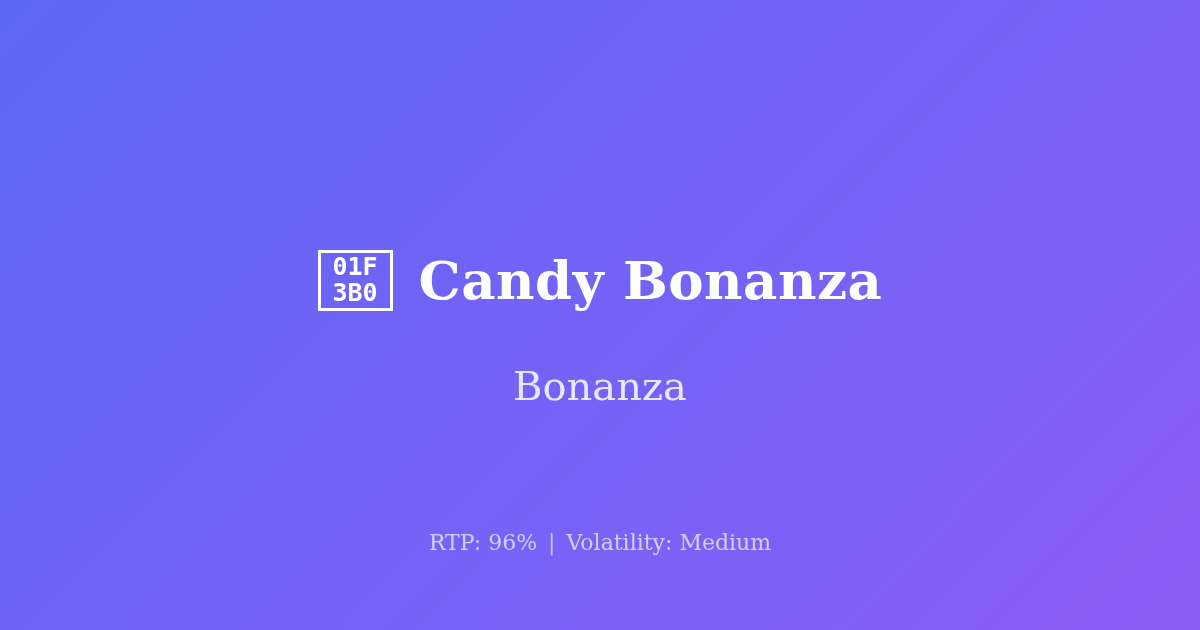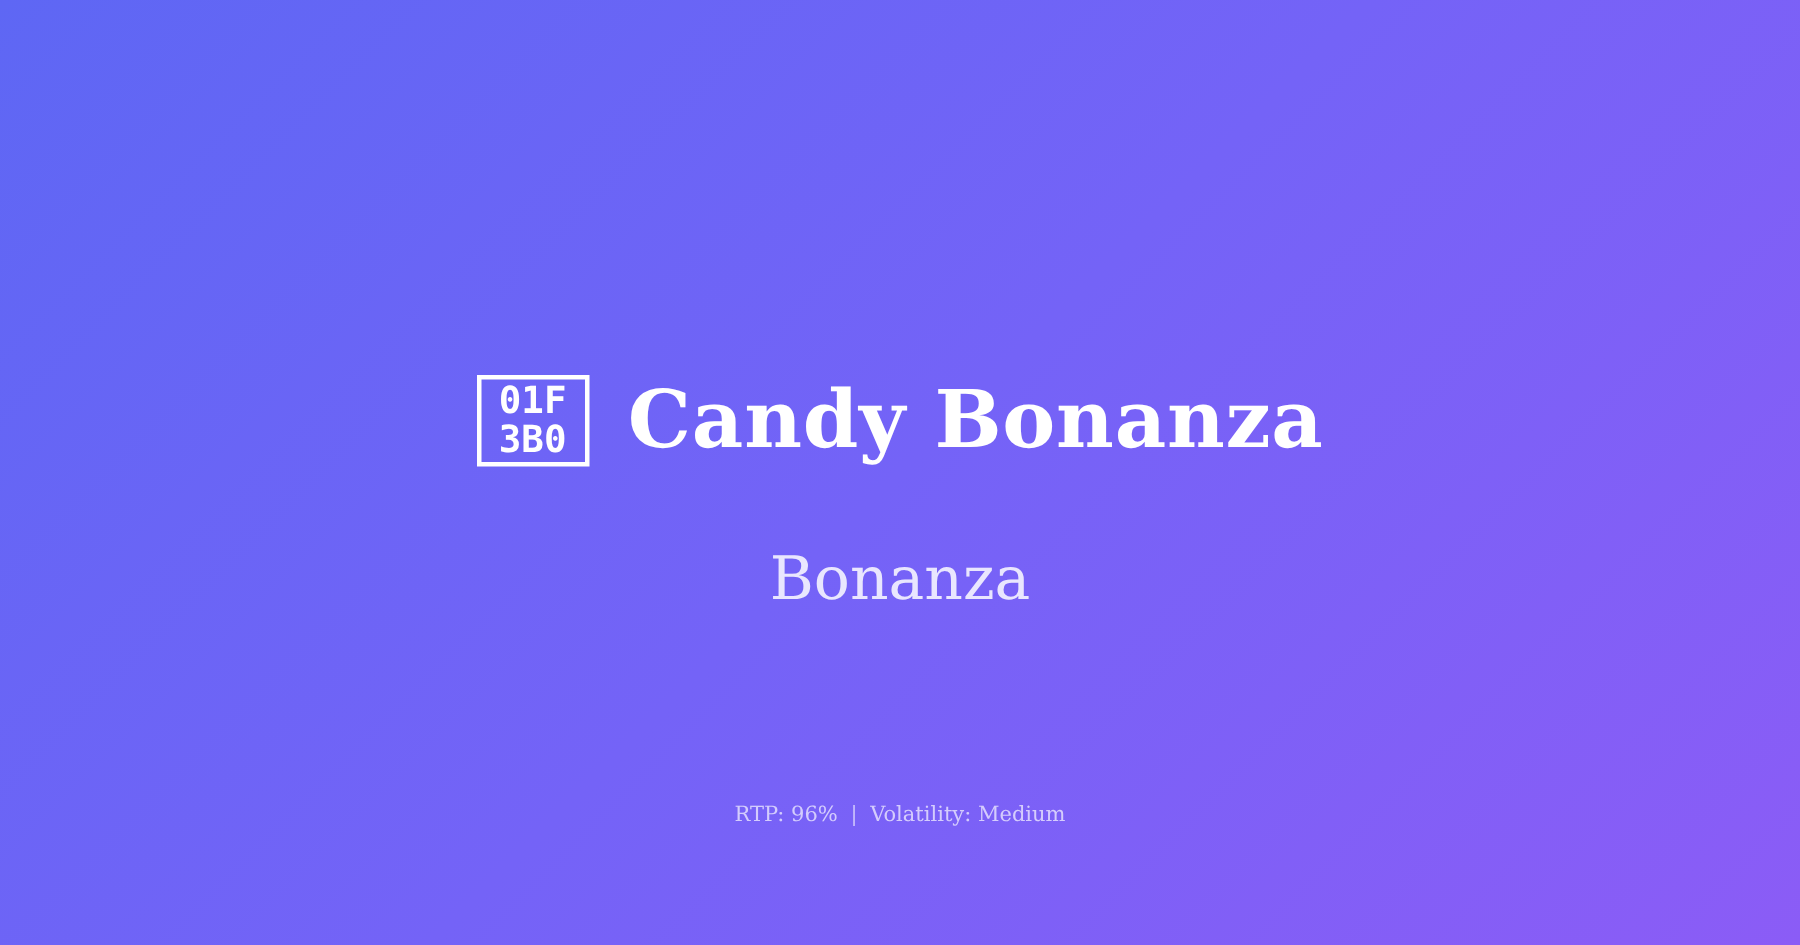--- a/index.html
+++ b/index.html
@@ -89,21 +89,21 @@
 
   
   .game-stats {
     position: absolute;
     top: 528px;
     left: 0;
     right: 0;
     text-align: center;
     font-family: "DejaVu Serif", "Liberation Serif", serif;
     font-weight: 400;
-    font-size: 14px;
+    font-size: 22px;
     line-height: 30px;
     color: rgba(255, 255, 255, 0.68);
     white-space: nowrap;
   }
 
   .game-stats .stat-sep {
     padding: 0 4px;
     color: rgba(255, 255, 255, 0.60);
   }
 </style>

